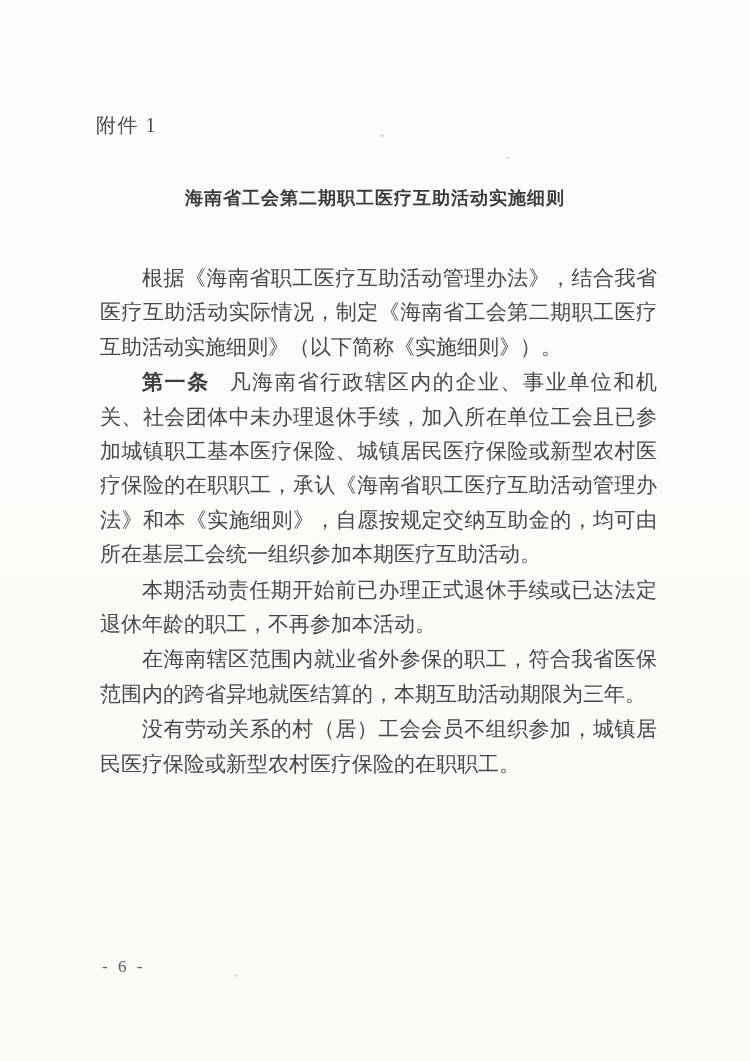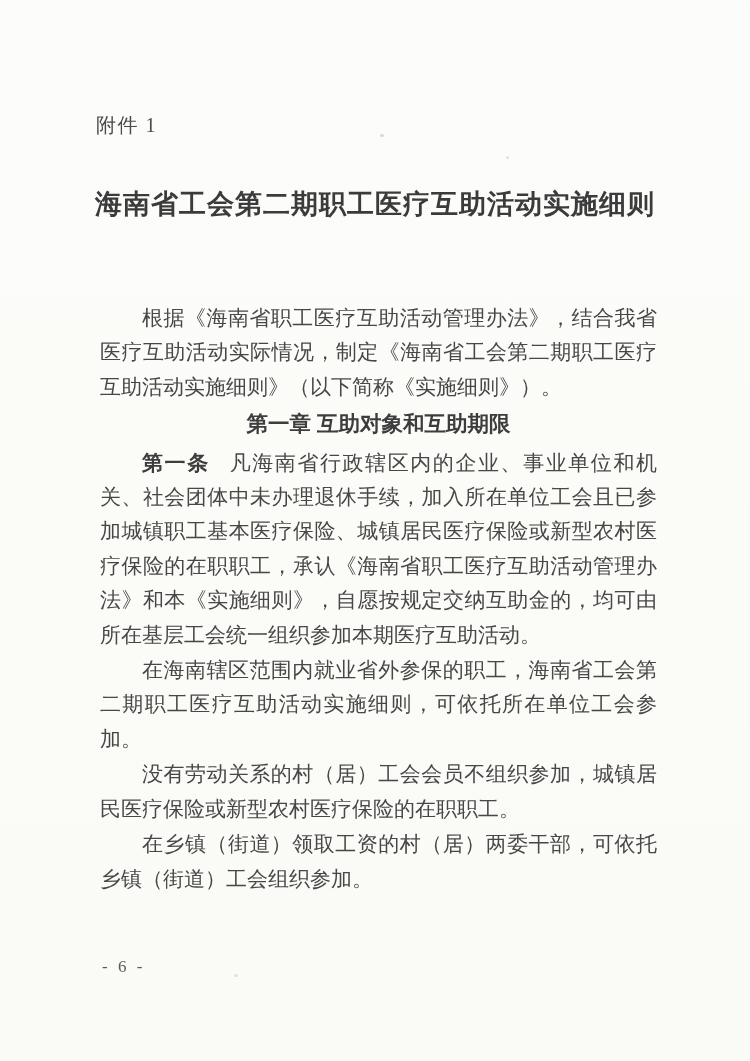--- a/index.html
+++ b/index.html
@@ -20,36 +20,35 @@
       font-size: 20px;
       letter-spacing: 1.5px;
       color: #4a4a4a;
     }
     .doc-title {
       position: absolute;
       left: 48px;
       right: 48px;
       top: 186px;
       text-align: center;
-      font-size: 27px;
+      font-size: 18px;
       font-weight: 700;
       letter-spacing: 1px;
       color: #3b3b3b;
       font-family: "Liberation Serif", "DejaVu Serif", serif;
     }
     .doc-body {
       position: absolute;
       left: 100px;
       top: 261px;
       width: 557px;
       font-size: 21px;
       line-height: 34.4px;
       text-align: justify;
       color: #474747;
-      margin-top: 40px;
     }
     .para {
       text-indent: 2em;
       margin: 0 0 1px 0;
     }
     .chapter {
       text-indent: 0;
       text-align: center;
       font-weight: 700;
       font-family: "Liberation Sans", "DejaVu Sans", sans-serif;
@@ -90,29 +89,28 @@
   <div class="speck speck-3"></div>
 
   <div class="attachment">附件 1</div>
 
   <h1 class="doc-title">海南省工会第二期职工医疗互助活动实施细则</h1>
 
   <div class="doc-body">
 
     <p class="para">根据《海南省职工医疗互助活动管理办法》，结合我省医疗互助活动实际情况，制定《海南省工会第二期职工医疗互助活动实施细则》（以下简称《实施细则》）。</p>
 
-    <p class="para chapter">第一章 互助对象和互助期限</p>
 
     <p class="para"><span class="article-label">第一条</span><span>凡海南省行政辖区内的企业、事业单位和机关、社会团体中未办理退休手续，加入所在单位工会且已参加城镇职工基本医疗保险、城镇居民医疗保险或新型农村医疗保险的在职职工，承认《海南省职工医疗互助活动管理办法》和本《实施细则》，自愿按规定交纳互助金的，均可由所在基层工会统一组织参加本期医疗互助活动。</span></p>
 
+    <p class="para">本期活动责任期开始前已办理正式退休手续或已达法定退休年龄的职工，不再参加本活动。</p>
 
-    <p class="para">在海南辖区范围内就业省外参保的职工，海南省工会第二期职工医疗互助活动实施细则，可依托所在单位工会参加。</p>
+    <p class="para">在海南辖区范围内就业省外参保的职工，符合我省医保范围内的跨省异地就医结算的，本期互助活动期限为三年。</p>
 
     <p class="para">没有劳动关系的村（居）工会会员不组织参加，城镇居民医疗保险或新型农村医疗保险的在职职工。</p>
 
-    <p class="para">在乡镇（街道）领取工资的村（居）两委干部，可依托乡镇（街道）工会组织参加。</p>
 
 
   </div>
 
   <div class="page-footer">- 6 -</div>
 
 </div>
 
 </body></html>

